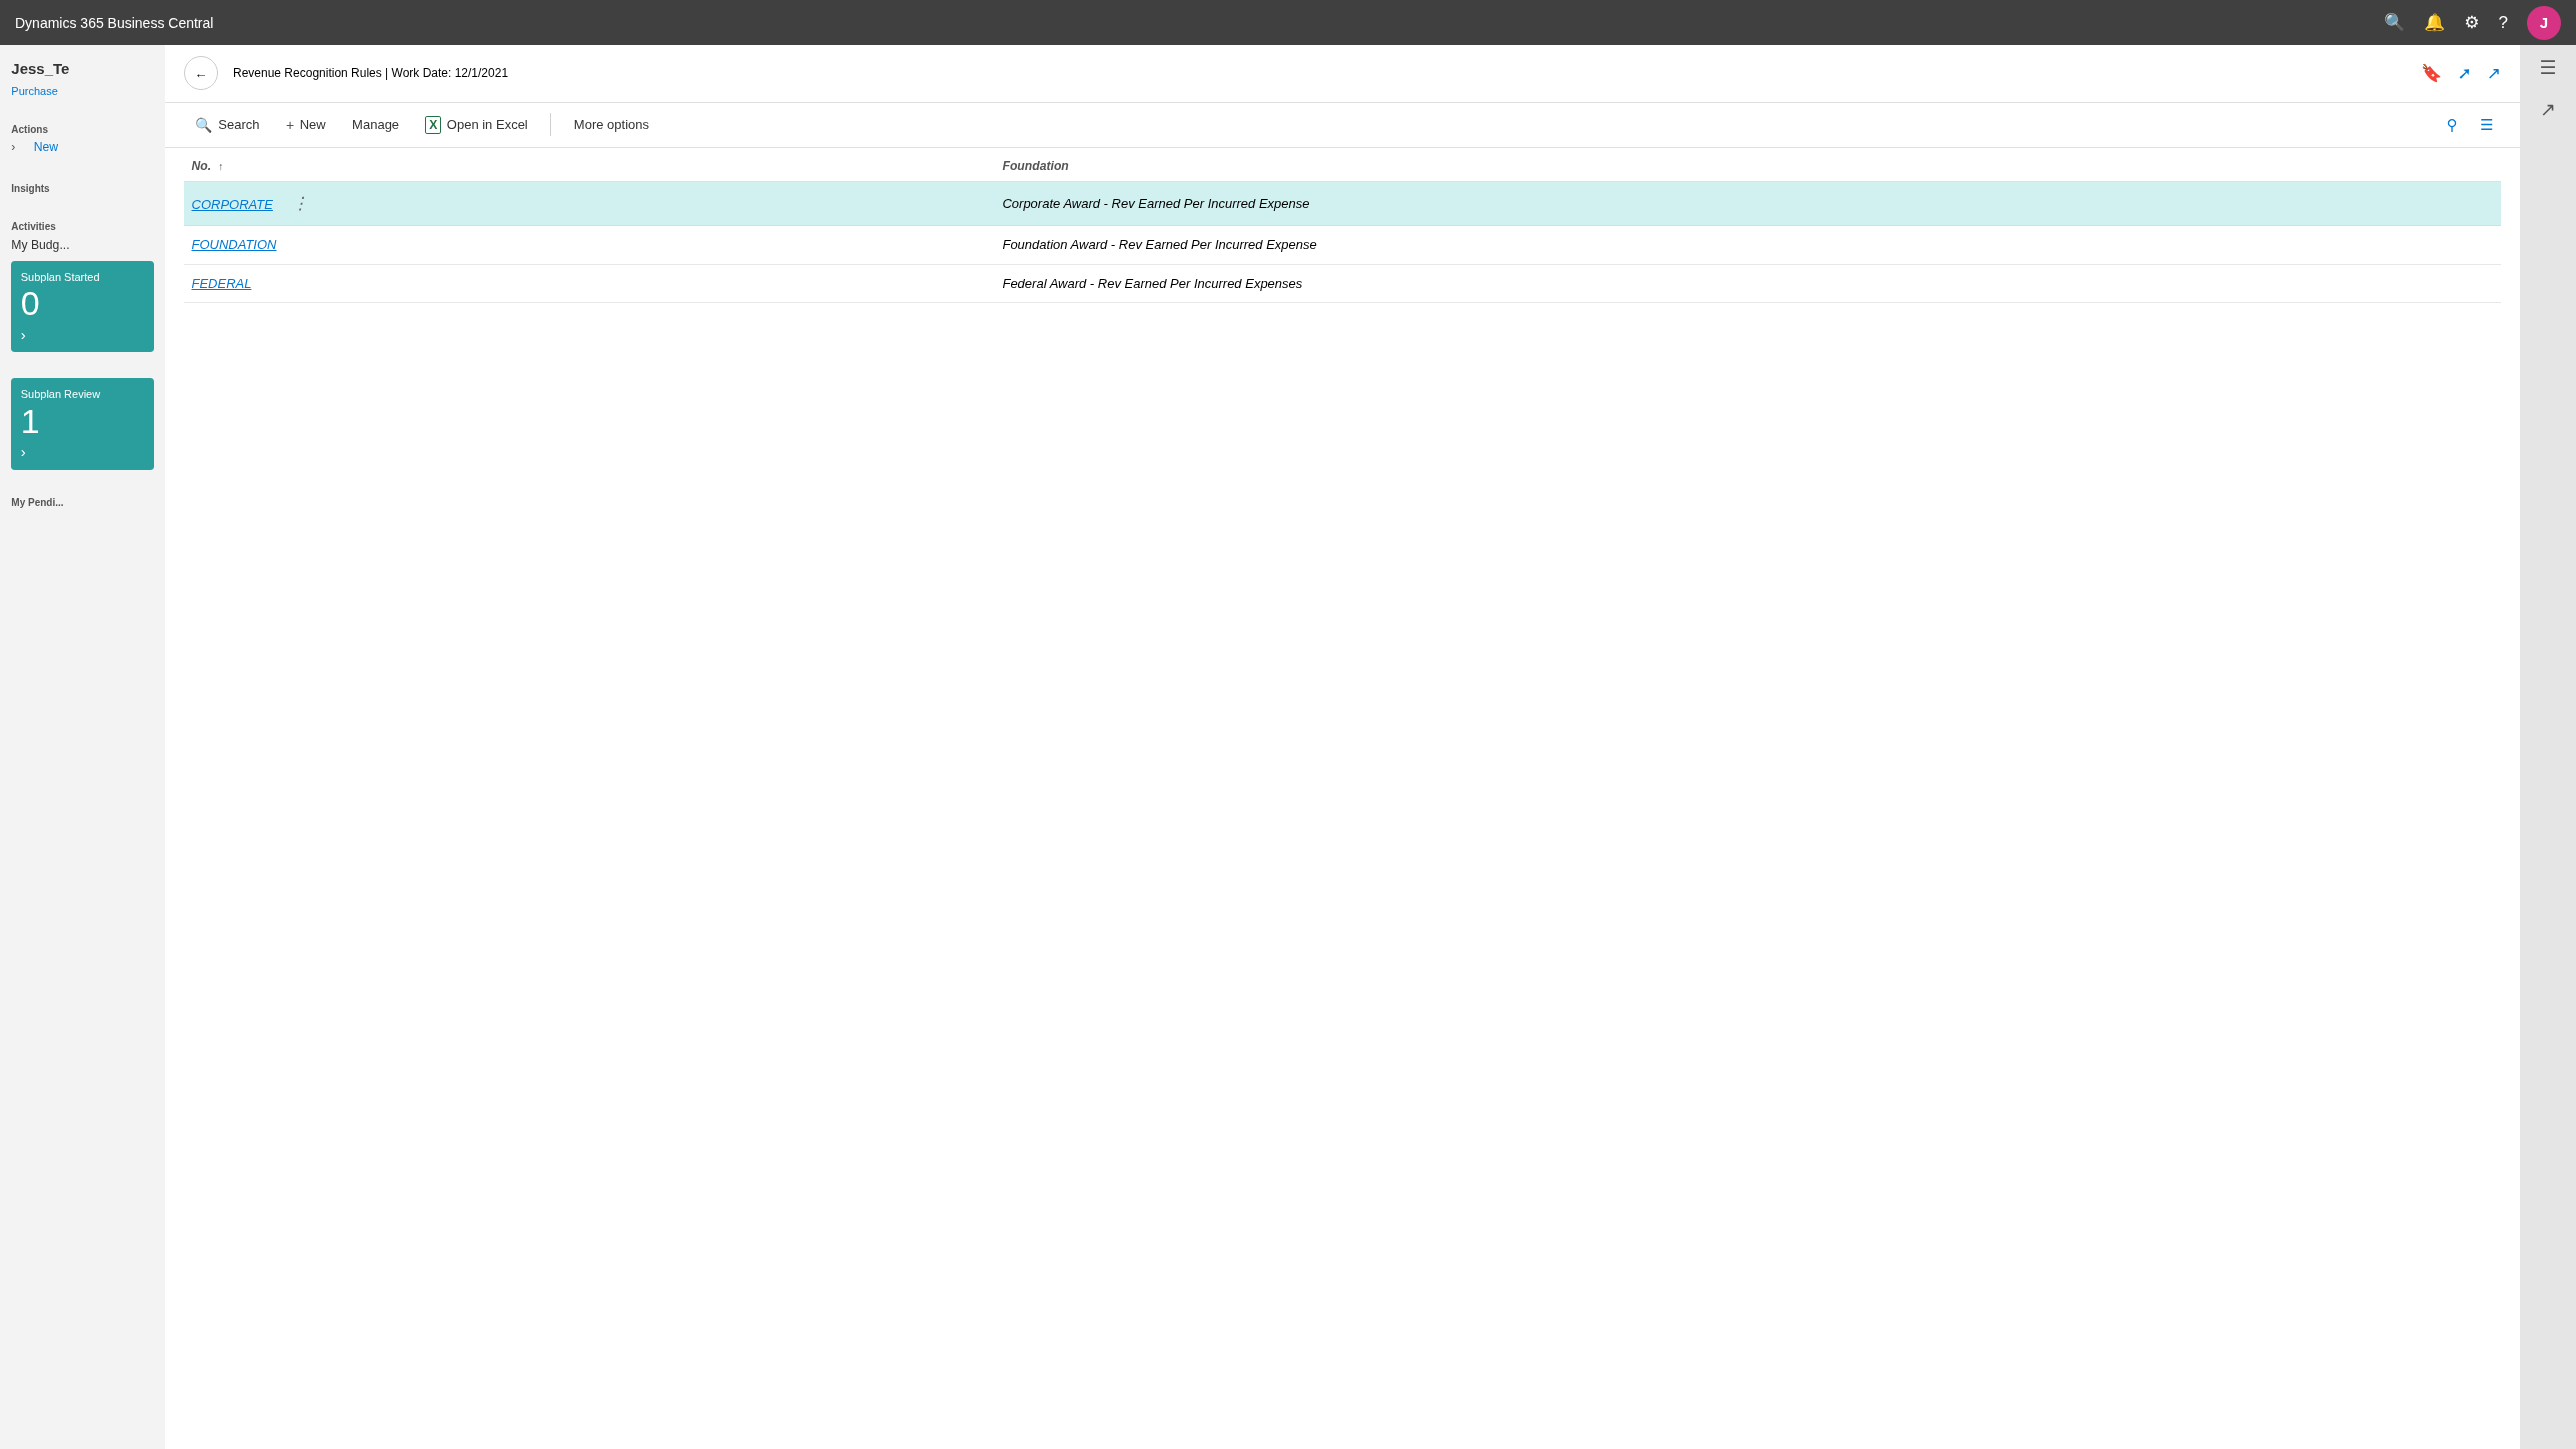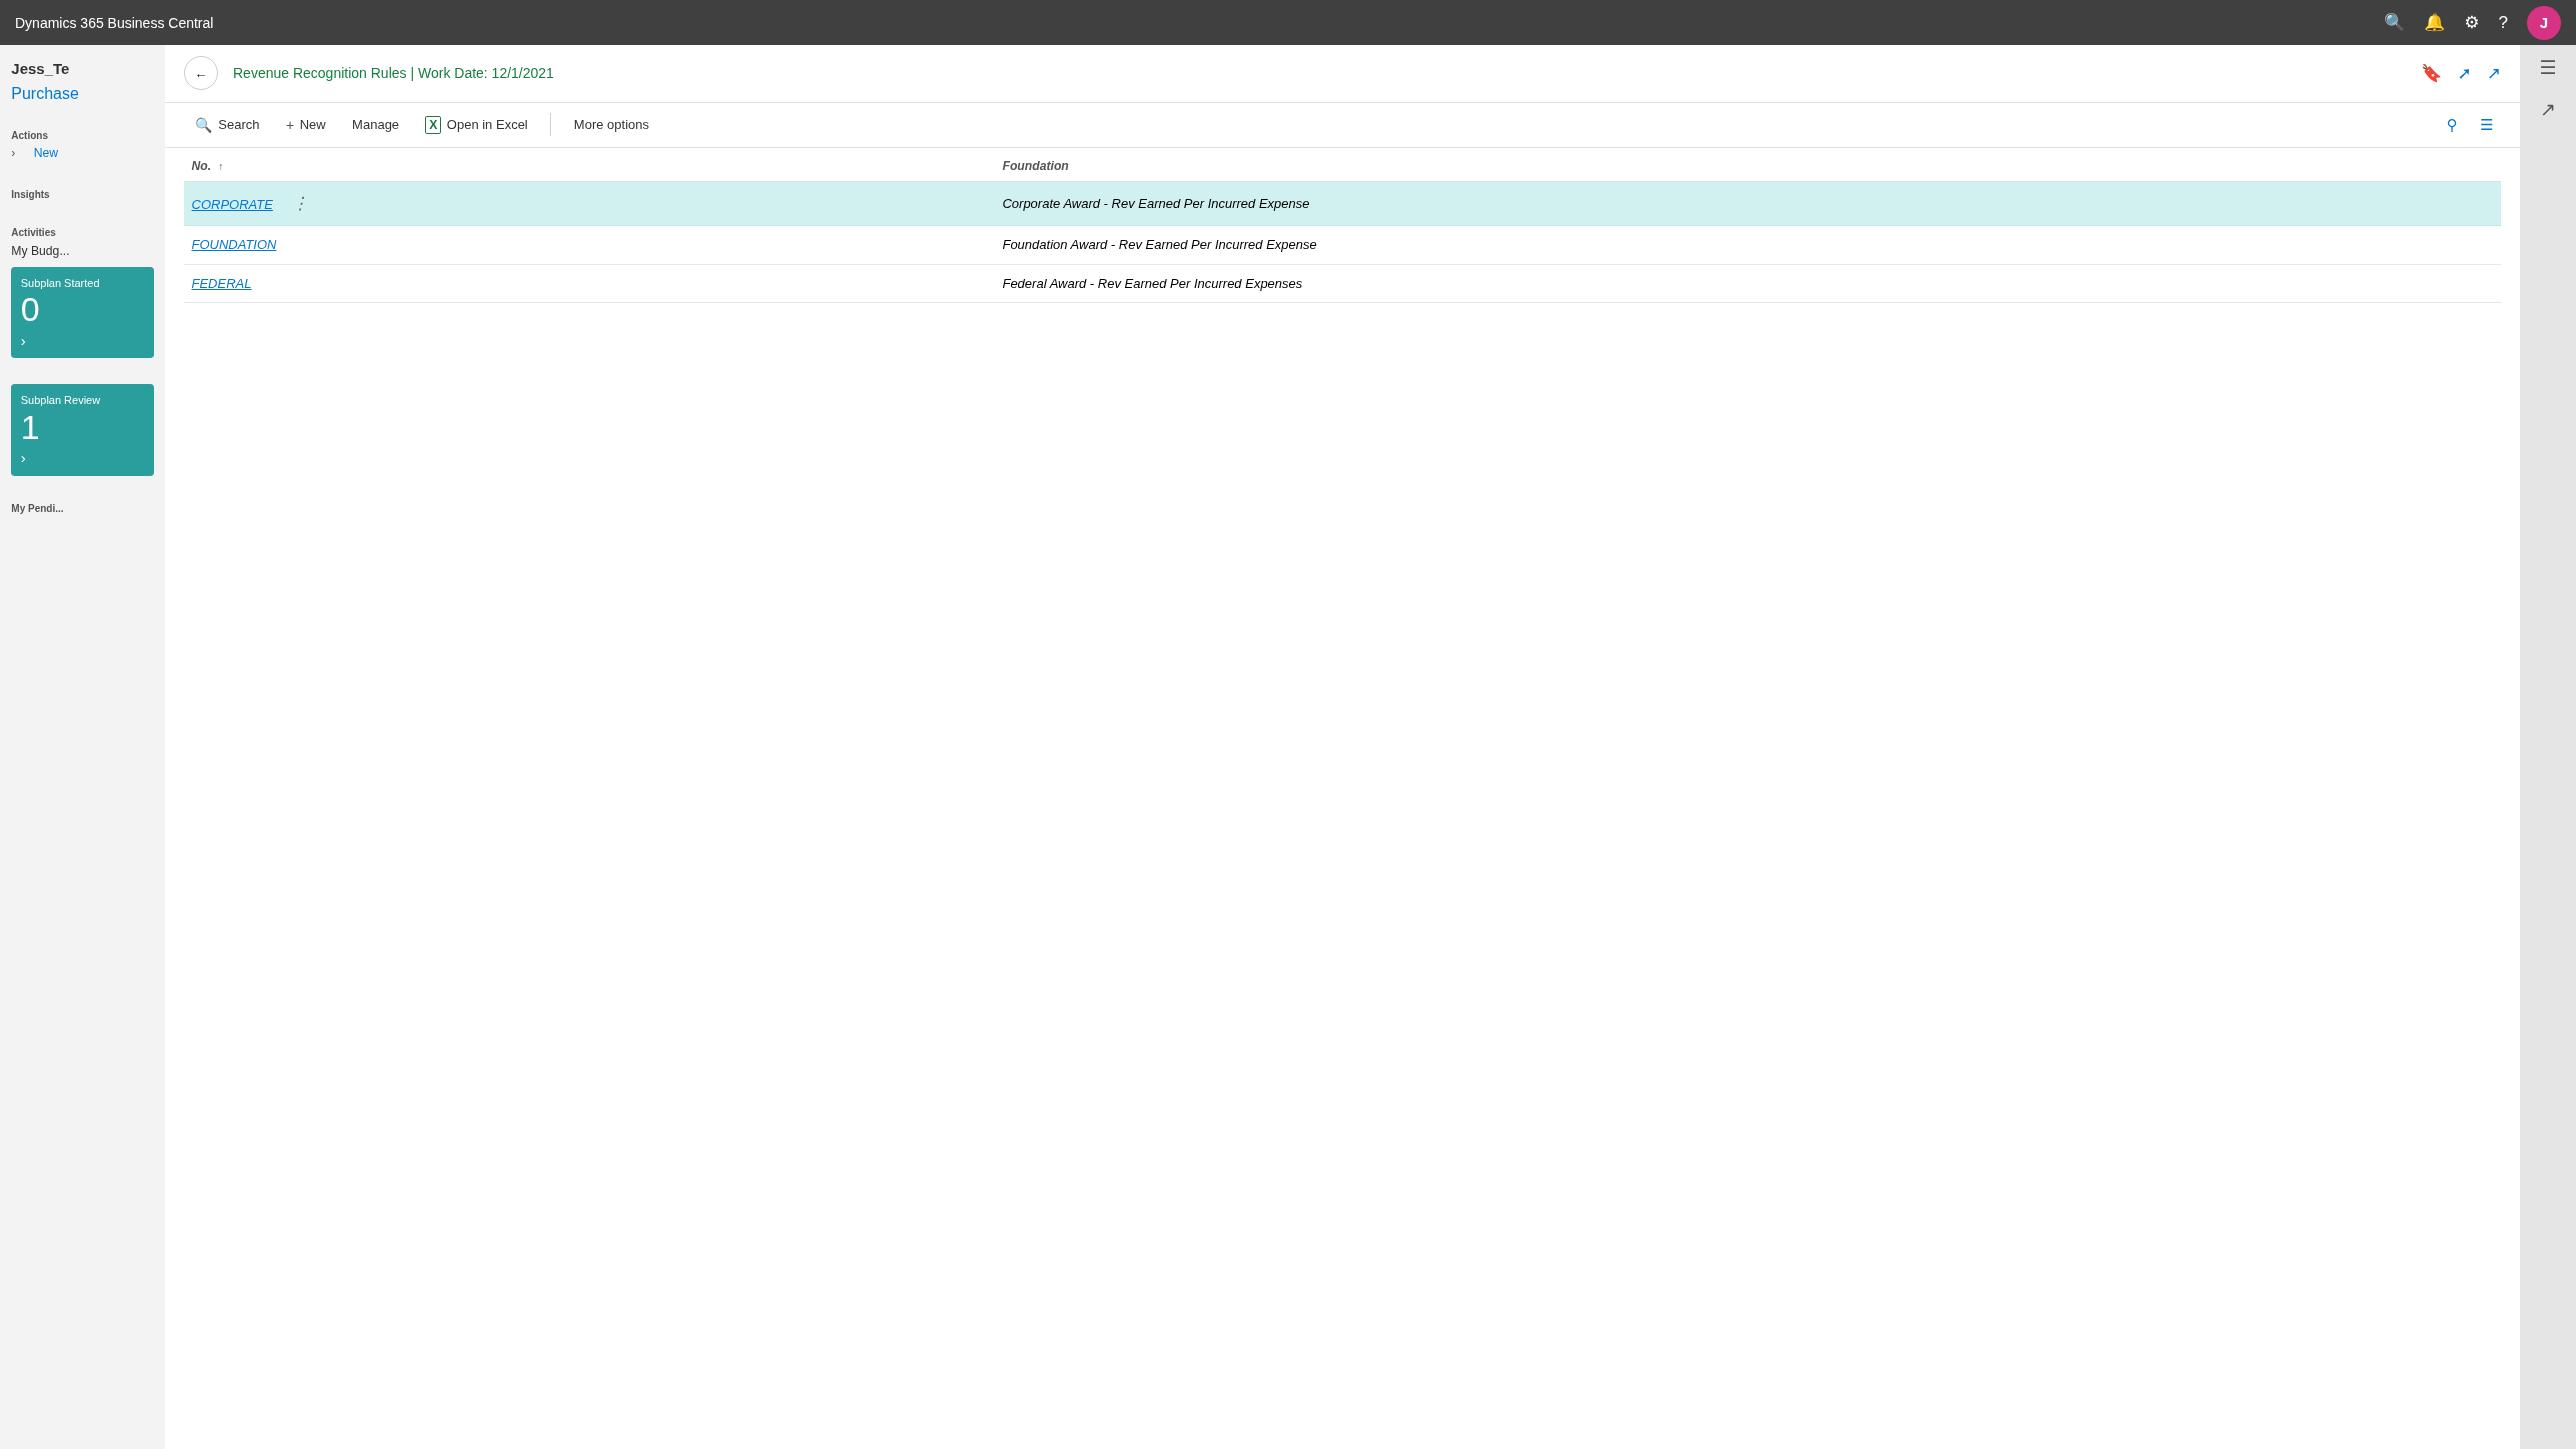--- a/index.html
+++ b/index.html
@@ -58,21 +58,21 @@
       flex-shrink: 0;
     }
     .sidebar-username {
       font-size: 15px;
       font-weight: 600;
       color: #333;
       margin-bottom: 7.5px;
     }
     .sidebar-section {
       color: #0078d4;
-      font-size: 16px;
+      font-size: 11px;
       margin-bottom: 3.8px;
       cursor: pointer;
     }
     .sidebar-heading {
       font-size: 10px;
       font-weight: 600;
       color: #555;
       margin-top: 27px;
       margin-bottom: 3.8px;
     }
@@ -149,22 +149,22 @@
       border: 0.9px solid #ccc;
       background: white;
       display: flex;
       align-items: center;
       justify-content: center;
       cursor: pointer;
       margin-right: 15px;
       flex-shrink: 0;
     }
     .dialog-title {
-      font-size: 14px;
-      color: #15803d;
+      font-size: 12px;
+      color: #000000;
       flex: 1;
     }
     .dialog-header-icons {
       display: flex;
       gap: 15px;
       align-items: center;
     }
     .dialog-header-icon {
       color: #0078d4;
       font-size: 17px;

